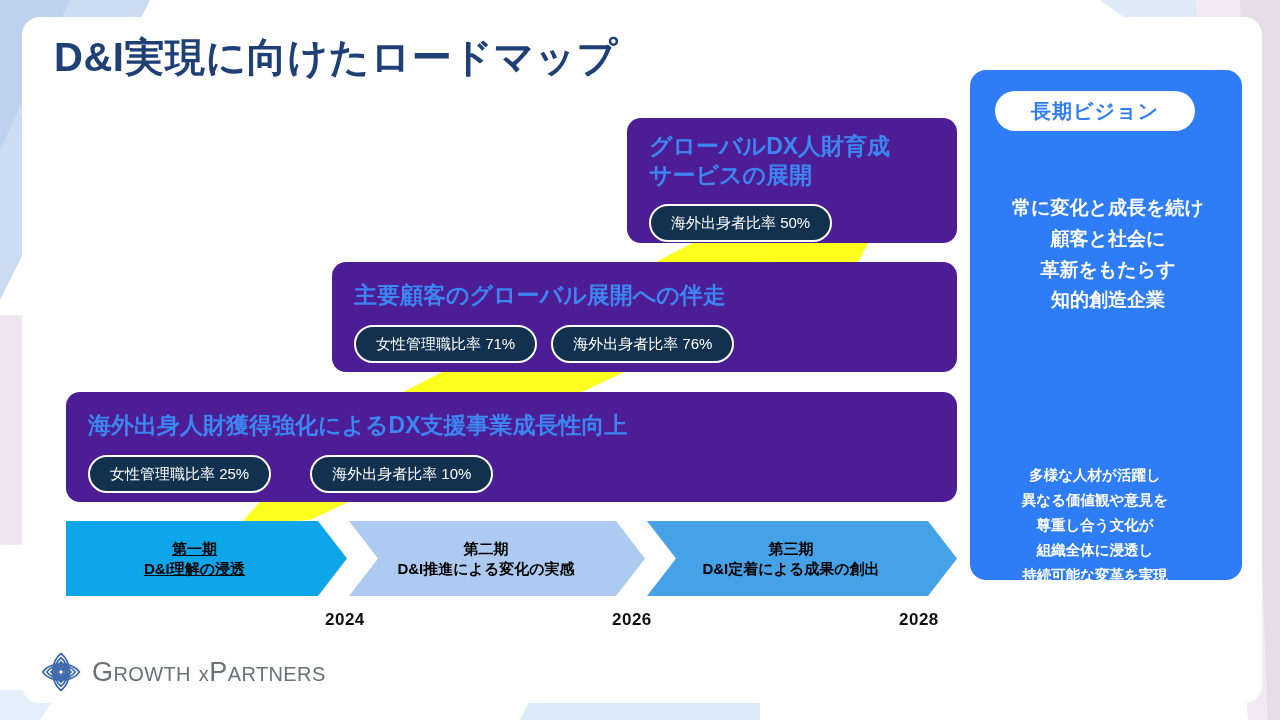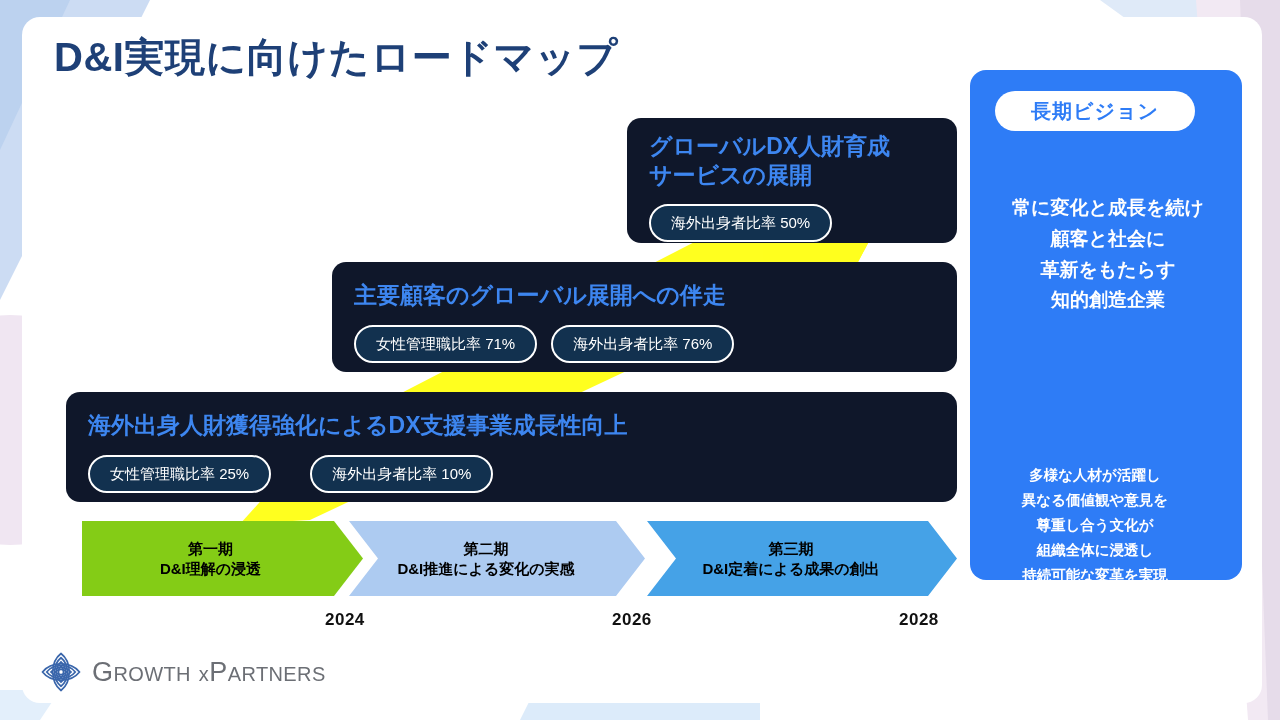--- a/index.html
+++ b/index.html
@@ -53,21 +53,21 @@
   .arrow-svg {
     position: absolute;
     left: 0; top: 0;
     width: 1280px; height: 720px;
     pointer-events: none;
   }
 
   
   .pcard {
     position: absolute;
-    background: #0f172a;
+    background: #4c1d95;
     border-radius: 14px;
   }
   .pcard .pcard-title {
     position: absolute;
     color: #3d86f0;
     font-weight: 700;
     line-height: 1.28;
     white-space: pre-line;
   }
   .badges { position: absolute; display: flex; gap: 14px; }
@@ -112,24 +112,25 @@
     justify-content: center;
     color: #000000;
     font-size: 15px;
     font-weight: 700;
     line-height: 1.33;
     text-align: center;
     white-space: pre-line;
     box-sizing: border-box;
   }
   #chev-1 {
-    left: 16px; width: 281px;
-    background: #84cc16;
+    left: 0; width: 281px;
+    background: #0ea5e9;
     clip-path: polygon(0 0, 252px 0, 281px 50%, 252px 100%, 0 100%);
     padding-right: 24px;
+    text-decoration: underline;
   }
   #chev-2 {
     left: 283px; width: 296px;
     background: #adcbf1;
     clip-path: polygon(0 0, 267px 0, 296px 50%, 267px 100%, 0 100%, 29px 50%);
     padding-right: 22px;
   }
   #chev-3 {
     left: 581px; width: 310px;
     background: #45a2e7;

